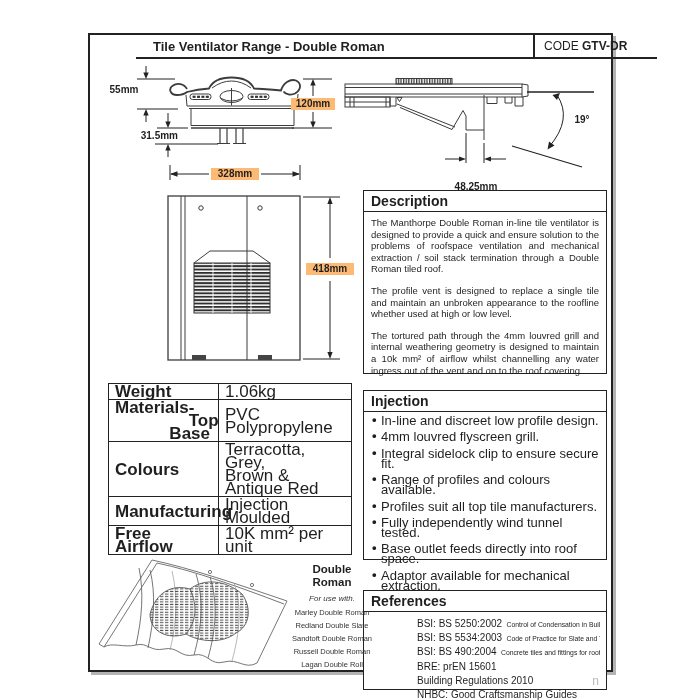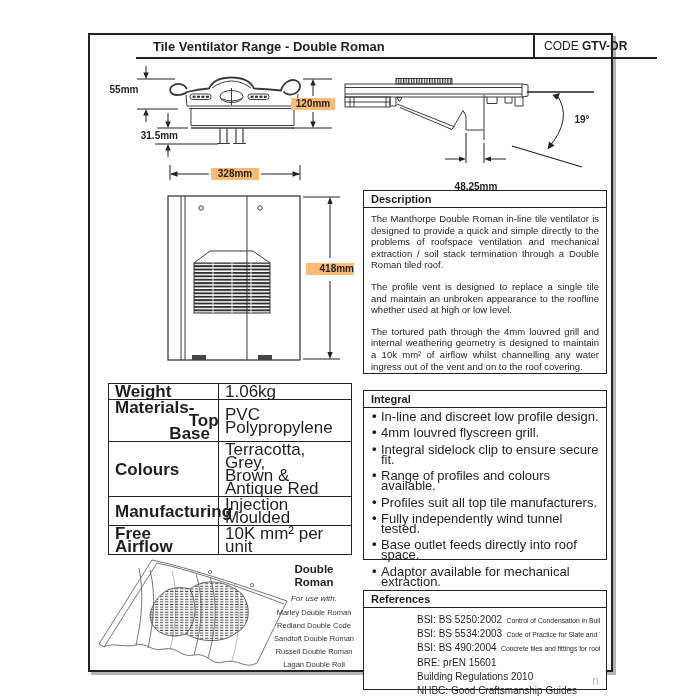--- a/index.html
+++ b/index.html
@@ -12,39 +12,39 @@
   .hdr-title { position:absolute; left:17px; top:0; line-height:23px; font-size:13px; font-weight:bold; }
   .hdr-code { position:absolute; left:397px; top:0; width:124px; height:22px; border-left:2px solid #222;
               line-height:22px; padding-left:9px; font-size:12px; }
   .hdr-code b { font-weight:bold; }
   svg { position:absolute; }
   
   .dim { position:absolute; font-size:10px; font-weight:bold; text-align:center; line-height:12px; }
   .dim.bg { background:#fdba74; }
   
   .box { position:absolute; left:273px; width:244px; border:1.6px solid #222; background:#fff; }
-  .box-title { font-size:11px; font-weight:bold; padding:2px 7px 2px 7px; border-bottom:1.6px solid #222; }
+  .box-title { font-size:14px; font-weight:bold; padding:2px 7px 2px 7px; border-bottom:1.6px solid #222; }
   .box-body { padding:5px 7px 4px 7px; font-size:9.5px; line-height:11.6px; text-align:justify; }
   .box-body p { margin:0 0 10px 0; }
   .feat { list-style:none; padding:4px 6px 0 8px; }
   .feat li { font-size:13px; line-height:10px; margin-bottom:6.4px; padding-left:9px; position:relative; text-align:left; }
   .feat li::before { content:"\2022"; position:absolute; left:0; top:-1px; font-weight:bold; }
   .refs { padding:4px 6px 2px 8px; }
   .ref-line { white-space:nowrap; overflow:hidden; line-height:11.2px; }
   .ref-code { font-size:10px;padding-left:45px; }
   .ref-note { font-size:6.8px; }
   .watermark { position:absolute; right:7px; bottom:1px; font-size:12px; color:#b9b9b9; }
   
   .spec { position:absolute; left:18px; top:348px; width:244px; border-collapse:collapse; table-layout:fixed; }
   .spec td { border:1.7px solid #222; font-size:17px; line-height:13px; padding:1px 6px; vertical-align:middle; }
   .spec td.lab { font-weight:bold; width:110px; }
   .lab-split { display:flex; justify-content:space-between; padding-right:2px; }
   .lab-right { text-align:right; padding-right:2px; }
   
-  .tilekey { position:absolute; left:182px; top:528px; width:84px; text-align:center; }
+  .tilekey { position:absolute; left:200px; top:528px; width:84px; text-align:center; }
   .tilekey .h { font-size:11.5px; font-weight:bold; line-height:12.5px; }
   .tilekey .sub { font-size:8px; font-style:italic; margin-top:6px; color:#333; }
   .tilekey ul { list-style:none; margin-top:3px; }
   .tilekey li { font-size:7.5px; line-height:13px; color:#333; white-space:nowrap; }
 </style>
 </head>
 <body>
 
 <div class="sheet">
 
@@ -185,33 +185,33 @@
     </g>
     <g stroke="#222" stroke-width="1" fill="none">
       <line x1="303" y1="197" x2="340" y2="197"></line>
       <line x1="303" y1="359" x2="340" y2="359"></line>
       <line x1="330" y1="200" x2="330" y2="258"></line>
       <line x1="330" y1="281" x2="330" y2="356"></line>
       <polygon points="330,197 327.4,204 332.6,204" fill="#222" stroke="none"></polygon>
       <polygon points="330,359 327.4,352 332.6,352" fill="#222" stroke="none"></polygon>
     </g>
   </svg>
-  <div class="dim bg" style="left:216px; top:228px; width:48px;text-align:right;">418mm</div>
+  <div class="dim bg" style="left:216px; top:228px; width:48px;">418mm</div>
 
   <div class="box" style="top:155px; height:184px;">
     <div class="box-title">Description</div>
     <div class="box-body">
-      <p>The Manthorpe Double Roman in-line tile ventilator is designed to provide a quick and simple directly to the problems of roofspace ventilation and mechanical extraction / soil stack termination through a Double Roman tiled roof.</p>
+      <p>The Manthorpe Double Roman in-line tile ventilator is designed to provide a quick and ensure solution to the problems of roofspace ventilation and mechanical extraction / soil stack termination through a Double Roman tiled roof.</p>
       <p>The profile vent is designed to replace a single tile and maintain an unbroken appearance to the roofline whether used at high or low level.</p>
       <p>The tortured path through the 4mm louvred grill and internal weathering geometry is designed to maintain a 10k mm² of airflow whilst channelling any water ingress out of the vent and on to the roof covering.</p>
     </div>
   </div>
 
   <div class="box" style="top:355px; height:170px;">
-    <div class="box-title">Integral</div>
+    <div class="box-title">Injection</div>
     <ul class="feat">
       <li>In-line and discreet low profile design.</li>
       <li>4mm louvred flyscreen grill.</li>
       <li>Integral sidelock clip to ensure secure fit.</li>
       <li>Range of profiles and colours available.</li>
       <li>Profiles suit all top tile manufacturers.</li>
       <li>Fully independently wind tunnel tested.</li>
       <li>Base outlet feeds directly into roof space.</li>
       <li>Adaptor available for mechanical extraction.</li>
       <li>Suitable for use down to a 20° roof pitch.</li>
@@ -294,20 +294,20 @@
       <path d="M190,589 C198,606 196,622 186,634" stroke="#555"></path>
     </g>
   </svg>
 
   <div class="tilekey">
     <div class="h">Double</div>
     <div class="h">Roman</div>
     <div class="sub">For use with.</div>
     <ul>
       <li>Marley Double Roman</li>
-      <li>Redland Double Code</li>
+      <li>Redland Double Slate</li>
       <li>Sandtoft Double Roman</li>
       <li>Russell Double Roman</li>
       <li>Lagan Double Roll</li>
     </ul>
   </div>
 
 </div>
 
 </body></html>

